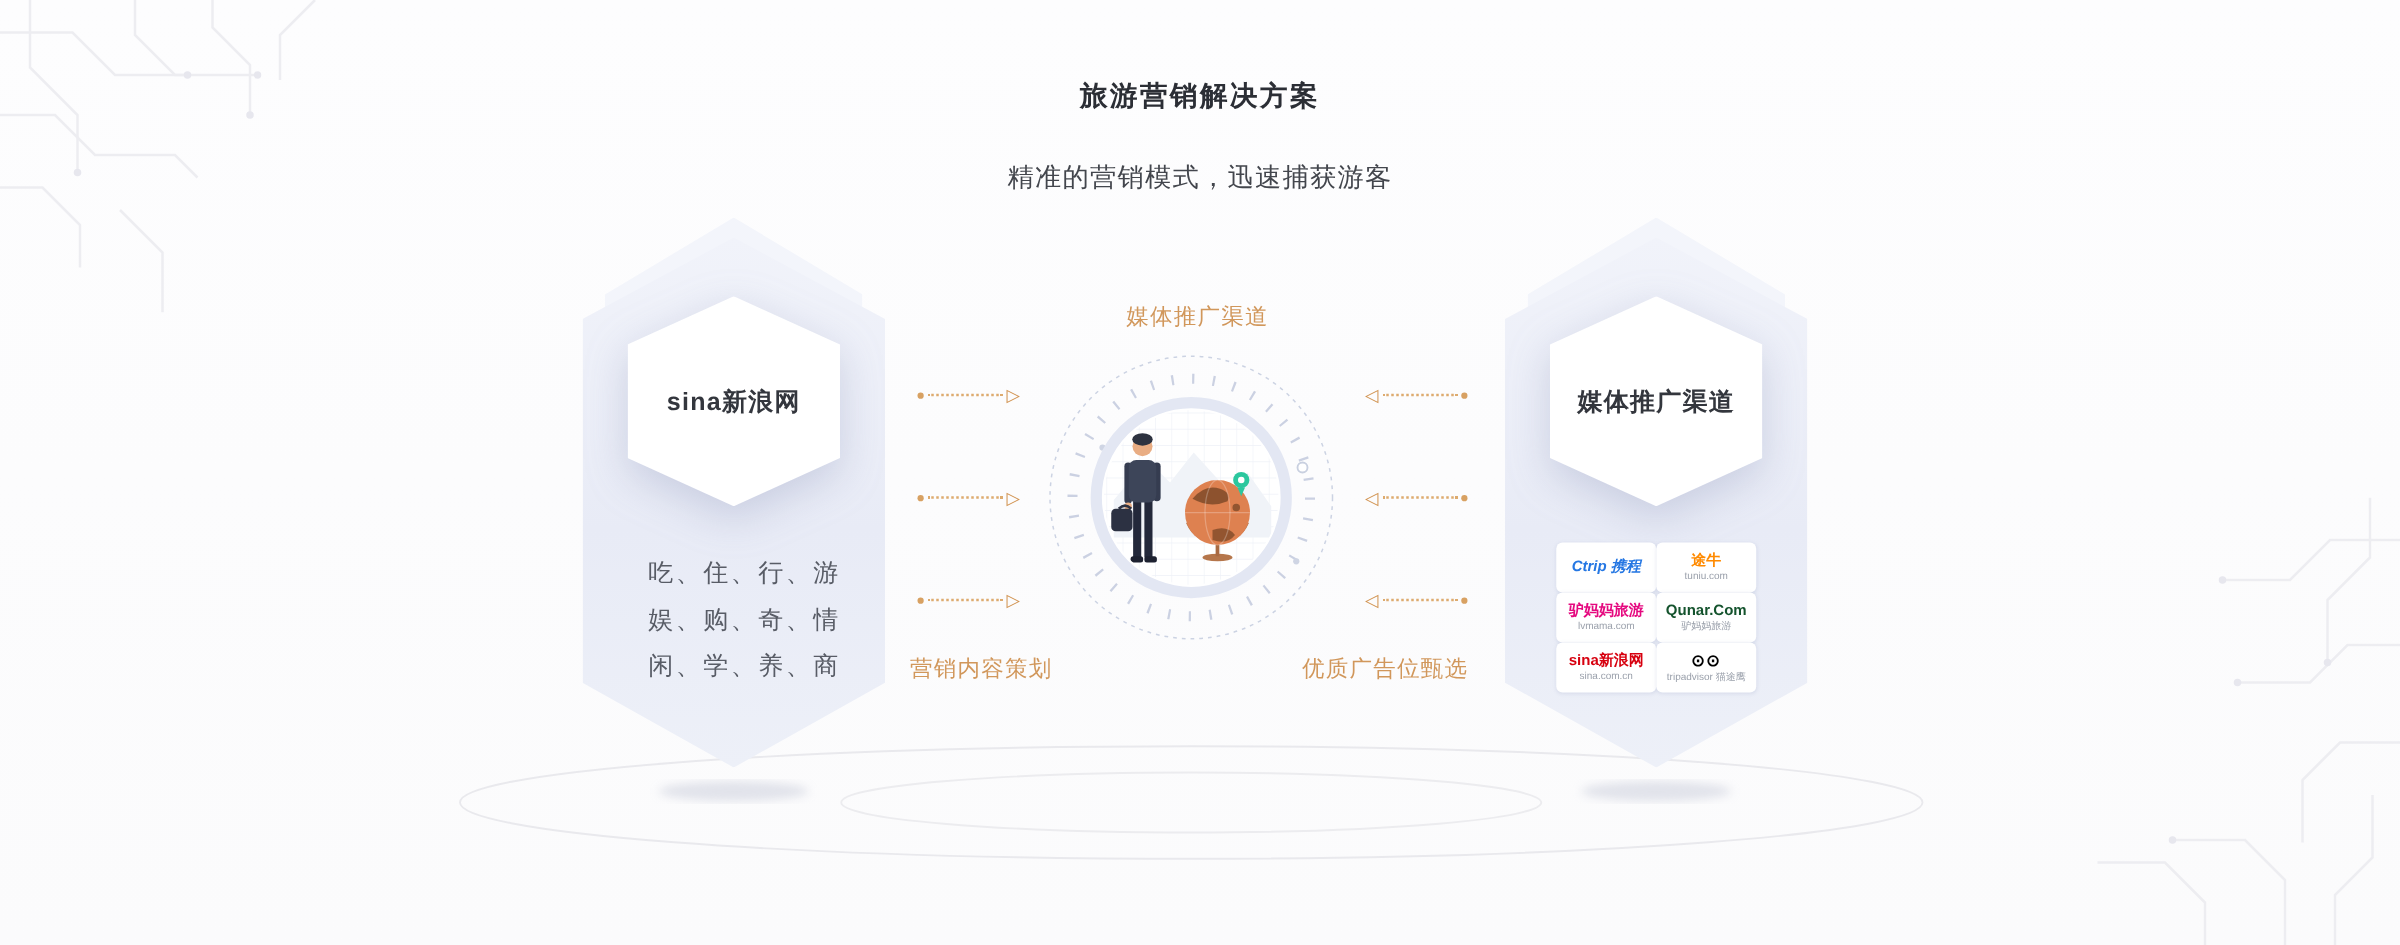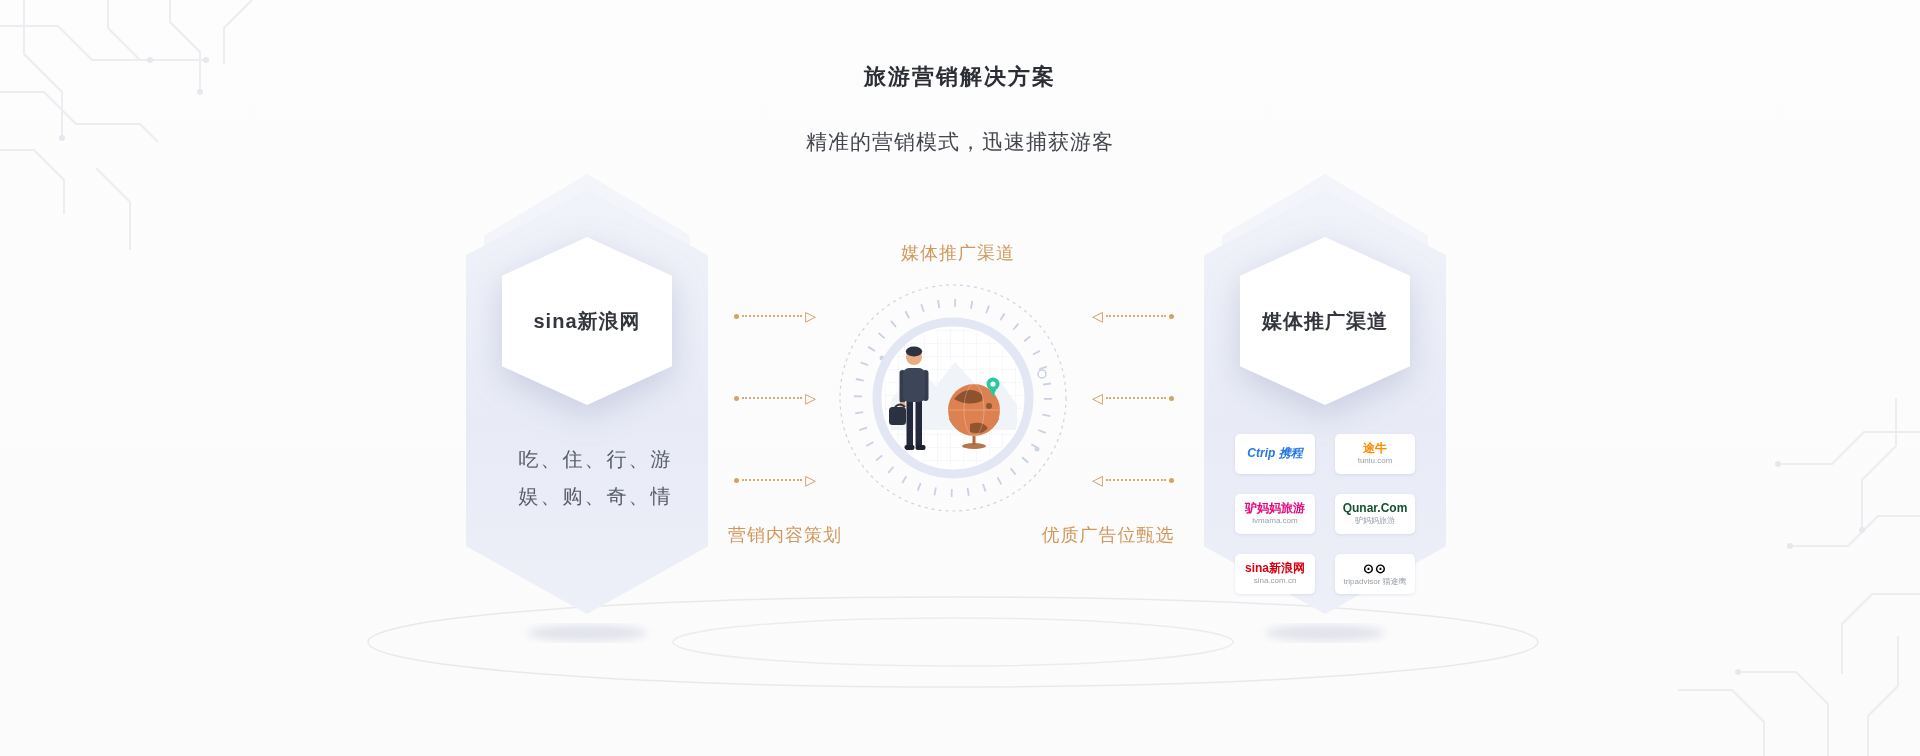--- a/index.html
+++ b/index.html
@@ -47,21 +47,21 @@
   }
   .hex-title { font-size:20px; font-weight:700; color:#33363d; letter-spacing:1px; }
 
   .card-lines {
     position:absolute; left:0; right:0; top:251px; text-align:center;
     font-size:20px; color:#585c66; line-height:37px; letter-spacing:2px;padding-left:17px;
   }
 
   .logo-grid {
     position:absolute; left:50%; top:244px; transform:translateX(-50%);
-    display:grid; grid-template-columns:repeat(2,80px); grid-auto-rows:40px; gap:20px;
+    display:grid; grid-template-columns:repeat(2,80px); grid-auto-rows:40px; gap:0;
   }
   .logo-cell {
     background:#ffffff; border-radius:5px;
     display:flex; flex-direction:column; align-items:center; justify-content:center;
     box-shadow:0 1px 3px rgba(130,140,185,0.18);
     overflow:hidden;
   }
   .logo-line1 { font-size:12px; font-weight:700; line-height:1.15; white-space:nowrap; }
   .logo-line2 { font-size:8px; color:#9aa0ab; line-height:1.2; white-space:nowrap; }
   .logo-ctrip .logo-line1 { font-style:italic; }
@@ -140,20 +140,21 @@
     <div class="hex-back hex-clip"></div>
     <div class="hex-main hex-clip"></div>
     <div class="hex-white-wrap">
       <div class="hex-white">
         <span class="hex-title">sina新浪网</span>
       </div>
     </div>
     <div class="card-lines">
       <div>吃、住、行、游</div>
       <div>娱、购、奇、情</div>
+      <div>闲、学、养、商</div>
     </div>
   </div>
 
   <div class="card card-right">
     <div class="hex-back hex-clip"></div>
     <div class="hex-main hex-clip"></div>
     <div class="hex-white-wrap">
       <div class="hex-white">
         <span class="hex-title">媒体推广渠道</span>
       </div>

